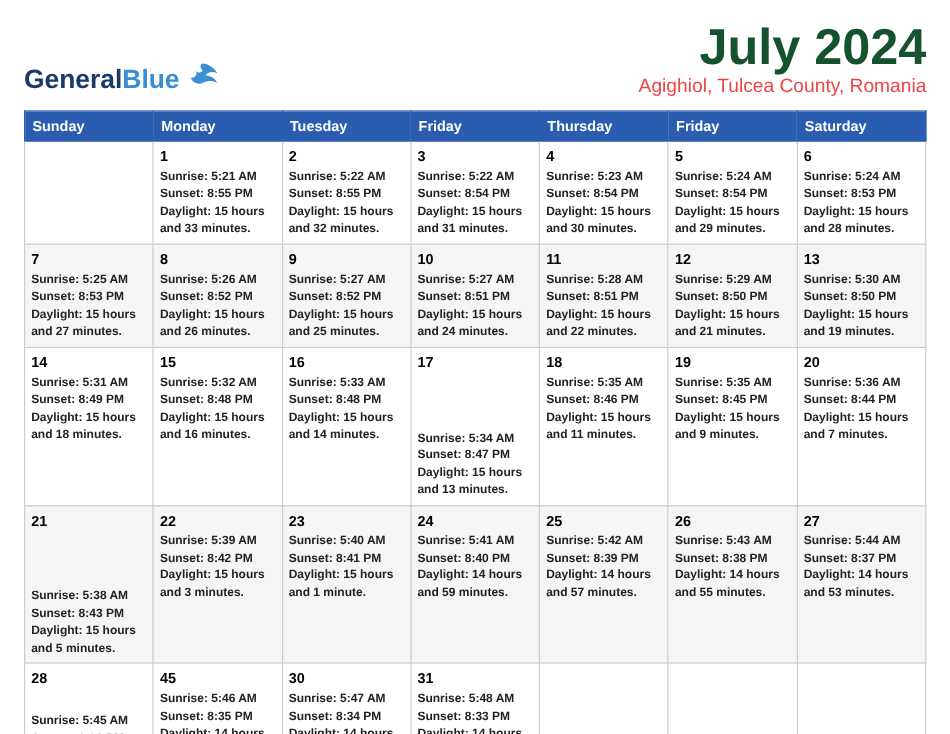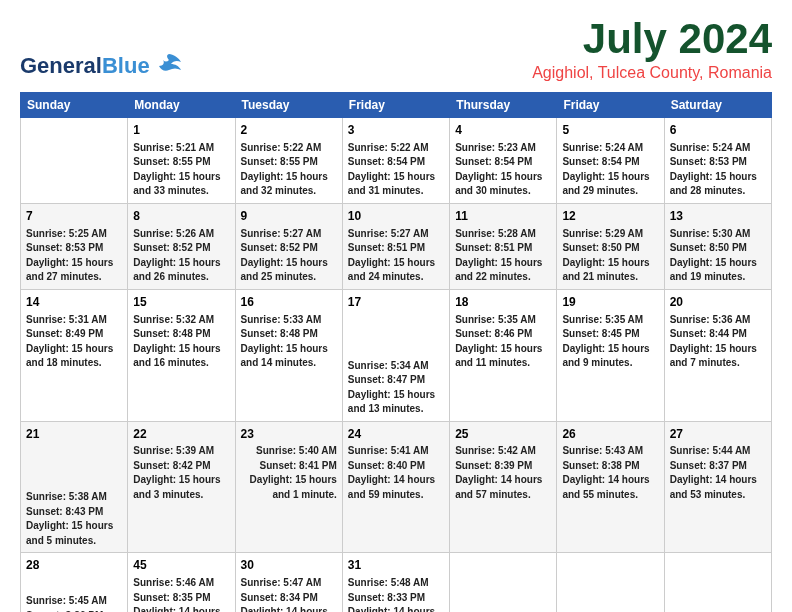--- a/index.html
+++ b/index.html
@@ -271,21 +271,21 @@
         </td>
         <td>
           <span class="day-number">22</span>
           <div class="day-info" style="white-space: pre-line;">Sunrise: 5:39 AM
 Sunset: 8:42 PM
 Daylight: 15 hours
 and 3 minutes.</div>
         </td>
         <td>
           <span class="day-number">23</span>
-          <div class="day-info" style="white-space: pre-line; text-align: right;">Sunrise: 5:40 AM
+          <div class="day-info" style="white-space: pre-line;">Sunrise: 5:40 AM
 Sunset: 8:41 PM
 Daylight: 15 hours
 and 1 minute.</div>
         </td>
         <td>
           <span class="day-number">24</span>
           <div class="day-info" style="white-space: pre-line;">Sunrise: 5:41 AM
 Sunset: 8:40 PM
 Daylight: 14 hours
 and 59 minutes.</div>

